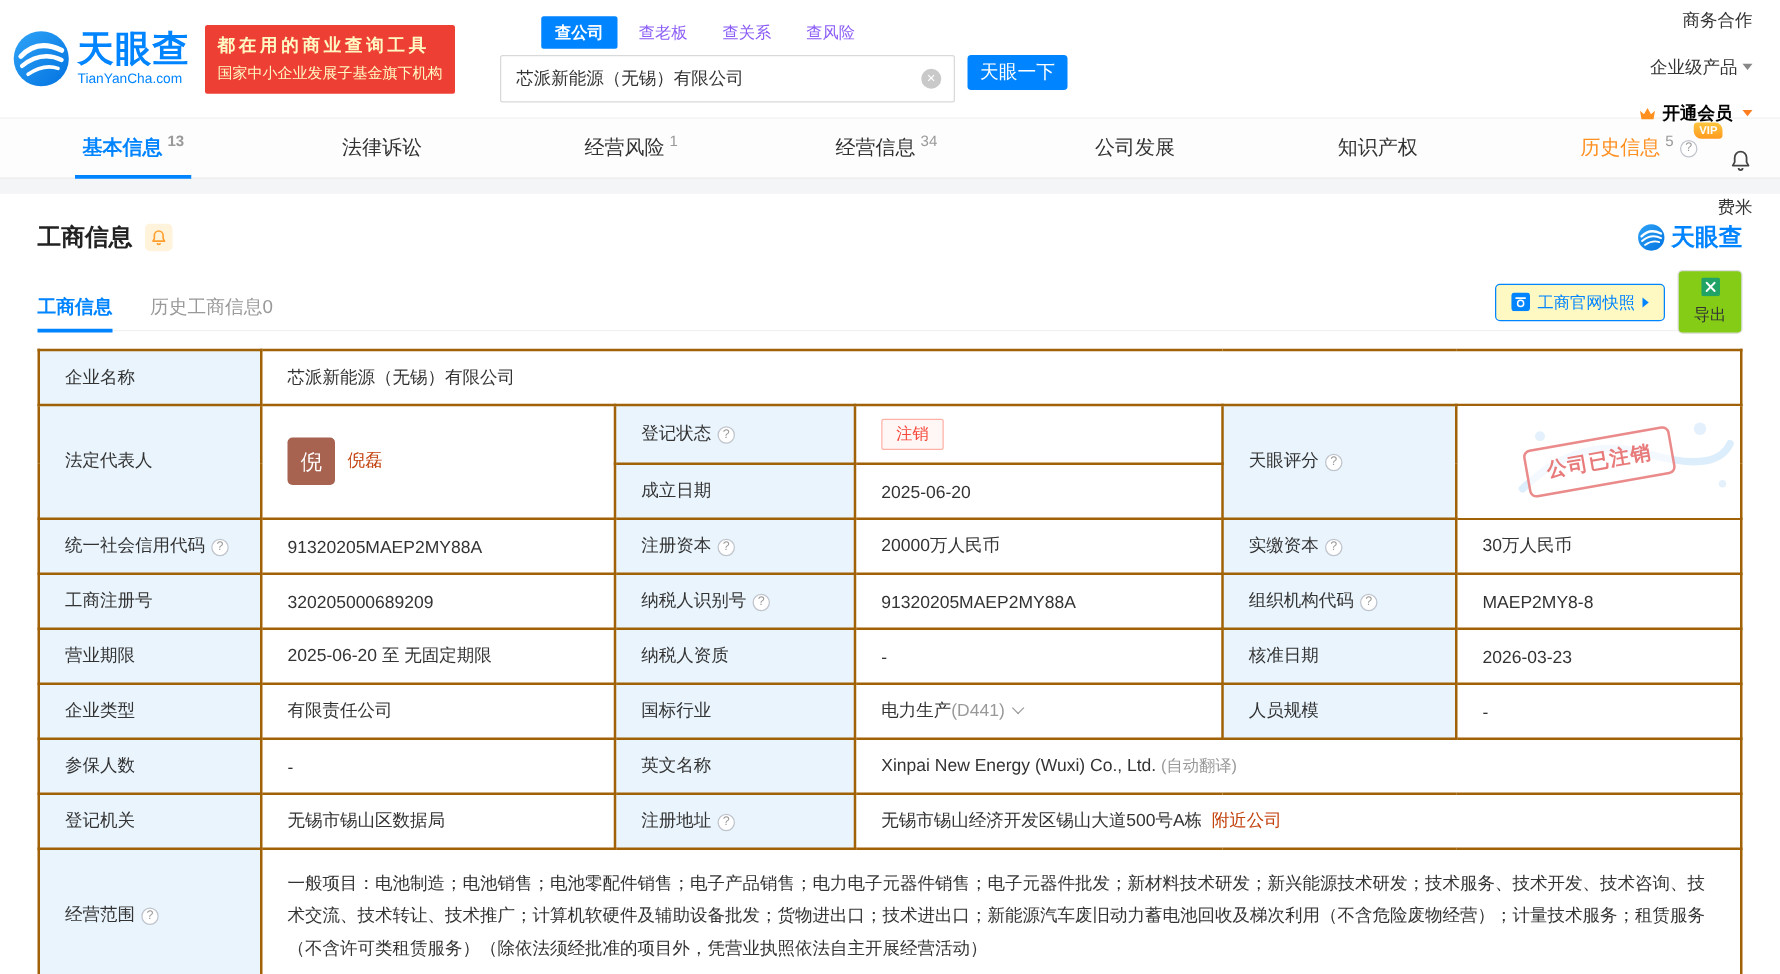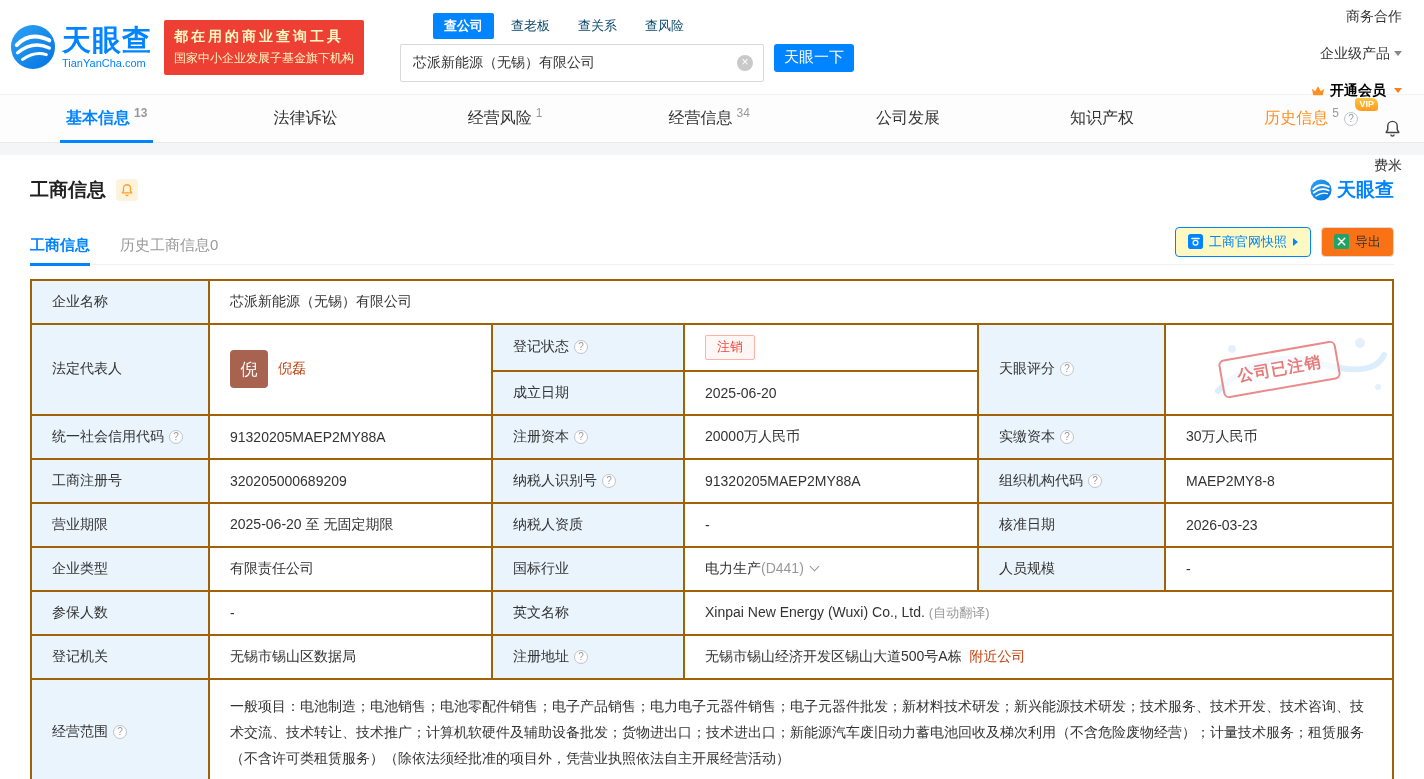--- a/index.html
+++ b/index.html
@@ -16,21 +16,21 @@
   .topbar { height:94px; background:#fff; display:flex; align-items:center; padding:0 22px 0 10px; }
   .logo { display:flex; align-items:center; gap:6px; cursor:pointer; }
   .logo-cn { font-size:29px; font-weight:bold; color:#0084ff; line-height:1.05; letter-spacing:1px; }
   .logo-en { font-size:11px; color:#0084ff; margin-top:2px; }
   .slogan { background:#ee3f34; color:#fef9c3; margin-left:12px; padding:8px 10px; border-radius:2px; }
   .slogan .l1 { font-size:14px; font-weight:bold; letter-spacing:3px; white-space:nowrap; }
   .slogan .l2 { font-size:12px; margin-top:4px; white-space:nowrap; }
 
   .search-area { margin-left:36px; }
   .search-tabs { display:flex; align-items:flex-end; gap:6px; }
-  .stab { font-size:13px; padding:4px 11px; cursor:pointer; color:#0c4a6e; }
+  .stab { font-size:13px; padding:4px 11px; cursor:pointer; color:#8b5cf6; }
   .stab.active { background:#0084ff; color:#fff; border-radius:2px; font-weight:bold;margin-left:33px; }
   .search-row { display:flex; margin-top:5px; }
   .input-wrap { position:relative; width:364px; height:38px; border:1px solid #d9d9d9; background:#fff; display:flex; align-items:center; border-radius:2px; }
   .input-wrap input { border:none; outline:none; flex:1; font-size:14px; padding:0 34px 0 12px; height:100%; color:#333; background:transparent; }
   .clear { position:absolute; right:10px; width:16px; height:16px; background:#c9c9c9; border-radius:50%; color:#fff; font-size:12px; line-height:15px; text-align:center; cursor:pointer; }
   .clear::before { content:"×"; }
   .search-btn { width:80px; height:28px; background:#0084ff; color:#fff; font-size:15px; border:none; margin-left:10px; border-radius:3px; cursor:pointer; font-family:inherit; }
 
   .topnav { margin-left:auto; display:flex; align-items:flex-end; gap:19px; font-size:14px; white-space:nowrap;flex-direction:column; }
   .apps-btn { display:flex; align-items:center; gap:5px; background:#e9f3ff; color:#0084ff; padding:7px 10px; border-radius:4px; cursor:pointer; font-weight:bold; }
@@ -61,21 +61,21 @@
   .sec-logo { margin-left:auto; display:flex; align-items:center; gap:5px; }
   .sec-logo .t { font-size:19px; font-weight:bold; color:#0084ff; }
 
   .subtabs { display:flex; align-items:center; margin:24px 30px 0; height:38px; border-bottom:1px solid #f1f1f1; }
   .subtab { font-size:15px; color:#999; margin-right:30px; position:relative; height:38px; display:flex; align-items:center; cursor:pointer; }
   .subtab.active { color:#0084ff; font-weight:bold; }
   .subtab.active::after { content:""; position:absolute; left:0; right:0; bottom:-1px; height:3px; background:#0084ff; }
   .subtab-actions { margin-left:auto; display:flex; gap:10px; align-items:center; padding-bottom:8px; }
   .btn-snapshot { display:flex; align-items:center; gap:6px; border:1px solid #0084ff; color:#0084ff; border-radius:4px; padding:5px 12px; font-size:13px; background:#fef9c3; cursor:pointer; font-family:inherit; }
   .tri-right { display:inline-block; width:0; height:0; border-top:4px solid transparent; border-bottom:4px solid transparent; border-left:5px solid #0084ff; }
-  .btn-export { display:flex; align-items:center; gap:6px; border:1px solid #dcdcdc; color:#333; border-radius:4px; padding:5px 12px; font-size:13px; background:#f97316; cursor:pointer; font-family:inherit; }
+  .btn-export { display:flex; align-items:center; gap:6px; border:1px solid #dcdcdc; color:#333; border-radius:4px; padding:5px 12px; font-size:13px; background:#84cc16; cursor:pointer; font-family:inherit;flex-direction:column; }
 
   
   table.info { width:calc(100% - 60px); margin:14px 30px 0; border-collapse:collapse; table-layout:fixed; font-size:14px; }
   .info td { border:2px solid #a16207; padding:10px 20px; height:44px; vertical-align:middle; word-break:break-all; background:#fff; color:#333; }
   .info td.lbl { background:#e9f4fd; }
   .rep { display:flex; align-items:center; gap:10px; }
   .avatar { width:38px; height:38px; background:#a86250; color:#fff; border-radius:4px; display:inline-flex; align-items:center; justify-content:center; font-size:17px; cursor:pointer; flex:none; }
   .badge-cancel { display:inline-block; border:1px solid #ffb1a6; color:#f5483b; background:#fff7f6; padding:3px 11px; font-size:13px; border-radius:2px; line-height:1.3; }
   td.stamp-cell { position:relative; text-align:center; overflow:hidden; }
   .stamp { display:inline-block; transform:rotate(-10deg); border:2px solid #ea8a8a; color:#e87a7a; border-radius:6px; padding:7px 15px; font-size:16px; font-weight:bold; letter-spacing:1px; background:rgba(255,255,255,.65); position:relative; z-index:2; }

